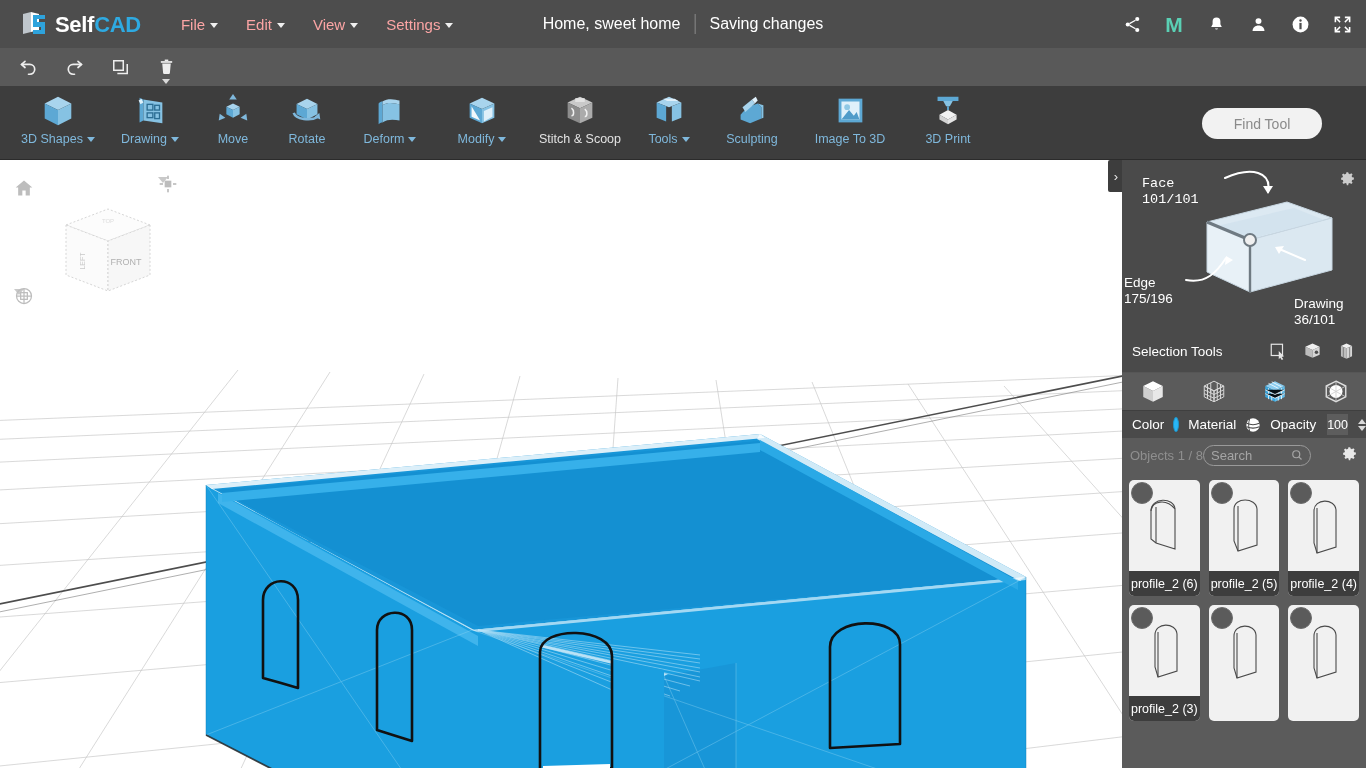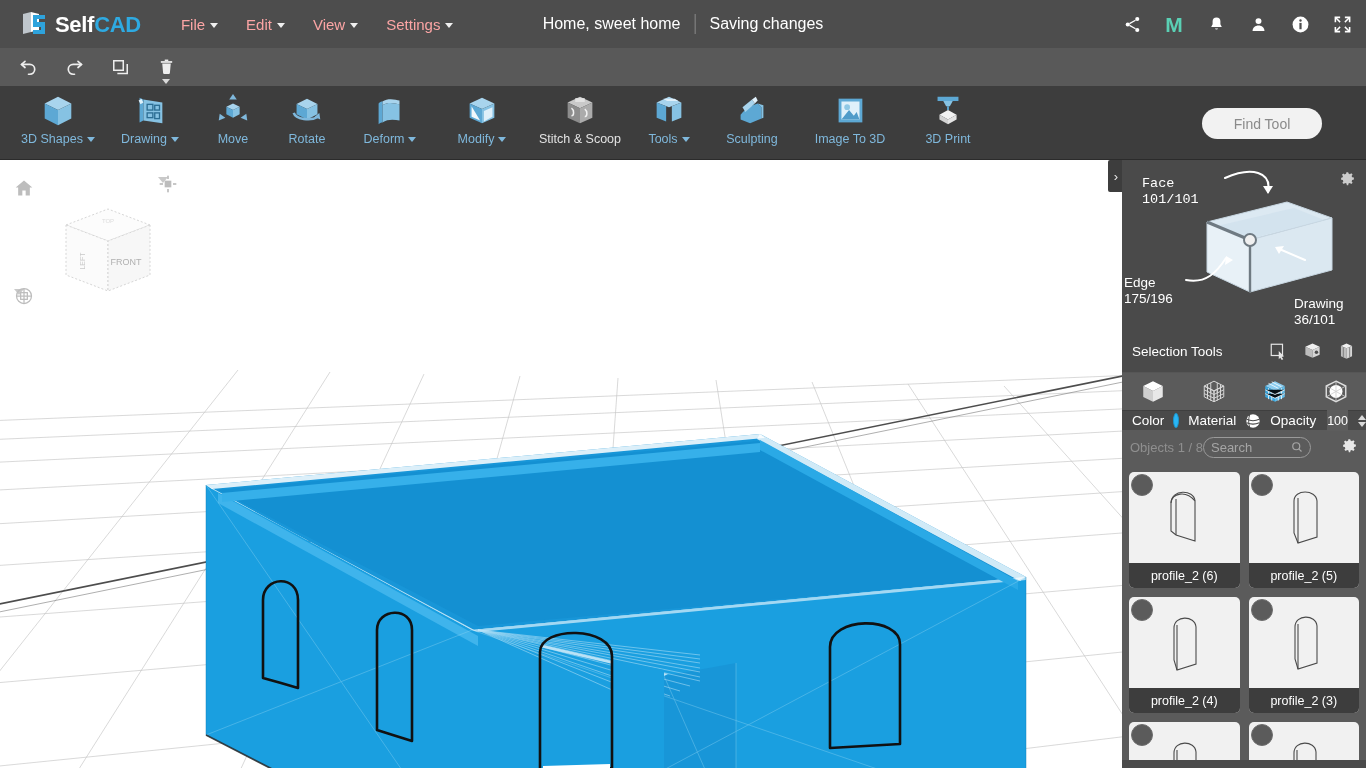--- a/index.html
+++ b/index.html
@@ -137,21 +137,21 @@
   .seltools-icons{ margin-left:auto; display:flex; align-items:center; gap:14px; }
   .seltools-icons .si{ cursor:pointer; width:20px; height:20px; display:flex; align-items:center; justify-content:center;}
 
   .modes{
     height:38px; background:#5b5b5b; display:flex; align-items:center;
     justify-content:space-around; border-top:1px solid #565656;
   }
   .mode{ cursor:pointer; width:34px; height:30px; display:flex; align-items:center; justify-content:center; }
 
   .matrow{
-    height:20px; background:#4a4a4a; display:flex; align-items:center;
+    height:28px; background:#4a4a4a; display:flex; align-items:center;
     padding-left:10px; gap:9px; border-top:1px solid #3f3f3f;
   }
   .matrow .t{ color:#ffffff; font-size:13.5px; }
   .swatch{
     width:15px; height:15px; border-radius:50%; background:#29b6f6; cursor:pointer;
     border:1px solid #1f95c9;
   }
   .opacity-box{
     margin-left:2px; width:38px; height:21px; background:#5d5d5d;
     color:#fff; font-size:12.5px; display:flex; align-items:center; justify-content:center;
@@ -171,21 +171,21 @@
   .objcount{ color:#8f8f8f; font-size:13px; white-space:nowrap; }
   .searchbox{
     width:108px; height:21px; border:1px solid #9a9a9a; border-radius:11px;
     display:flex; align-items:center; padding:0 7px; cursor:text;
   }
   .searchbox .ph{ color:#a5a5a5; font-size:13px; flex:1; }
   .objgear{ cursor:pointer; margin-left:auto; }
 
   .objgrid{
     background:#5b5b5b; padding:8px 7px; display:grid;
-    grid-template-columns:1fr 1fr; gap:9px; height:calc(608px - 212px - 38px - 28px - 34px);
+    grid-template-columns:1fr 1fr 1fr; gap:9px; height:calc(608px - 212px - 38px - 28px - 34px);
     overflow:hidden; align-content:start;
   }
   .objcard{
     position:relative; background:#f1f1f1; border-radius:5px; height:116px;
     overflow:hidden; cursor:pointer;
   }
   .objcard .bullet{
     position:absolute; left:2px; top:2px; width:22px; height:22px; border-radius:50%;
     background:#5b5b5b; border:1px solid #6e6e6e; z-index:2;
   }

